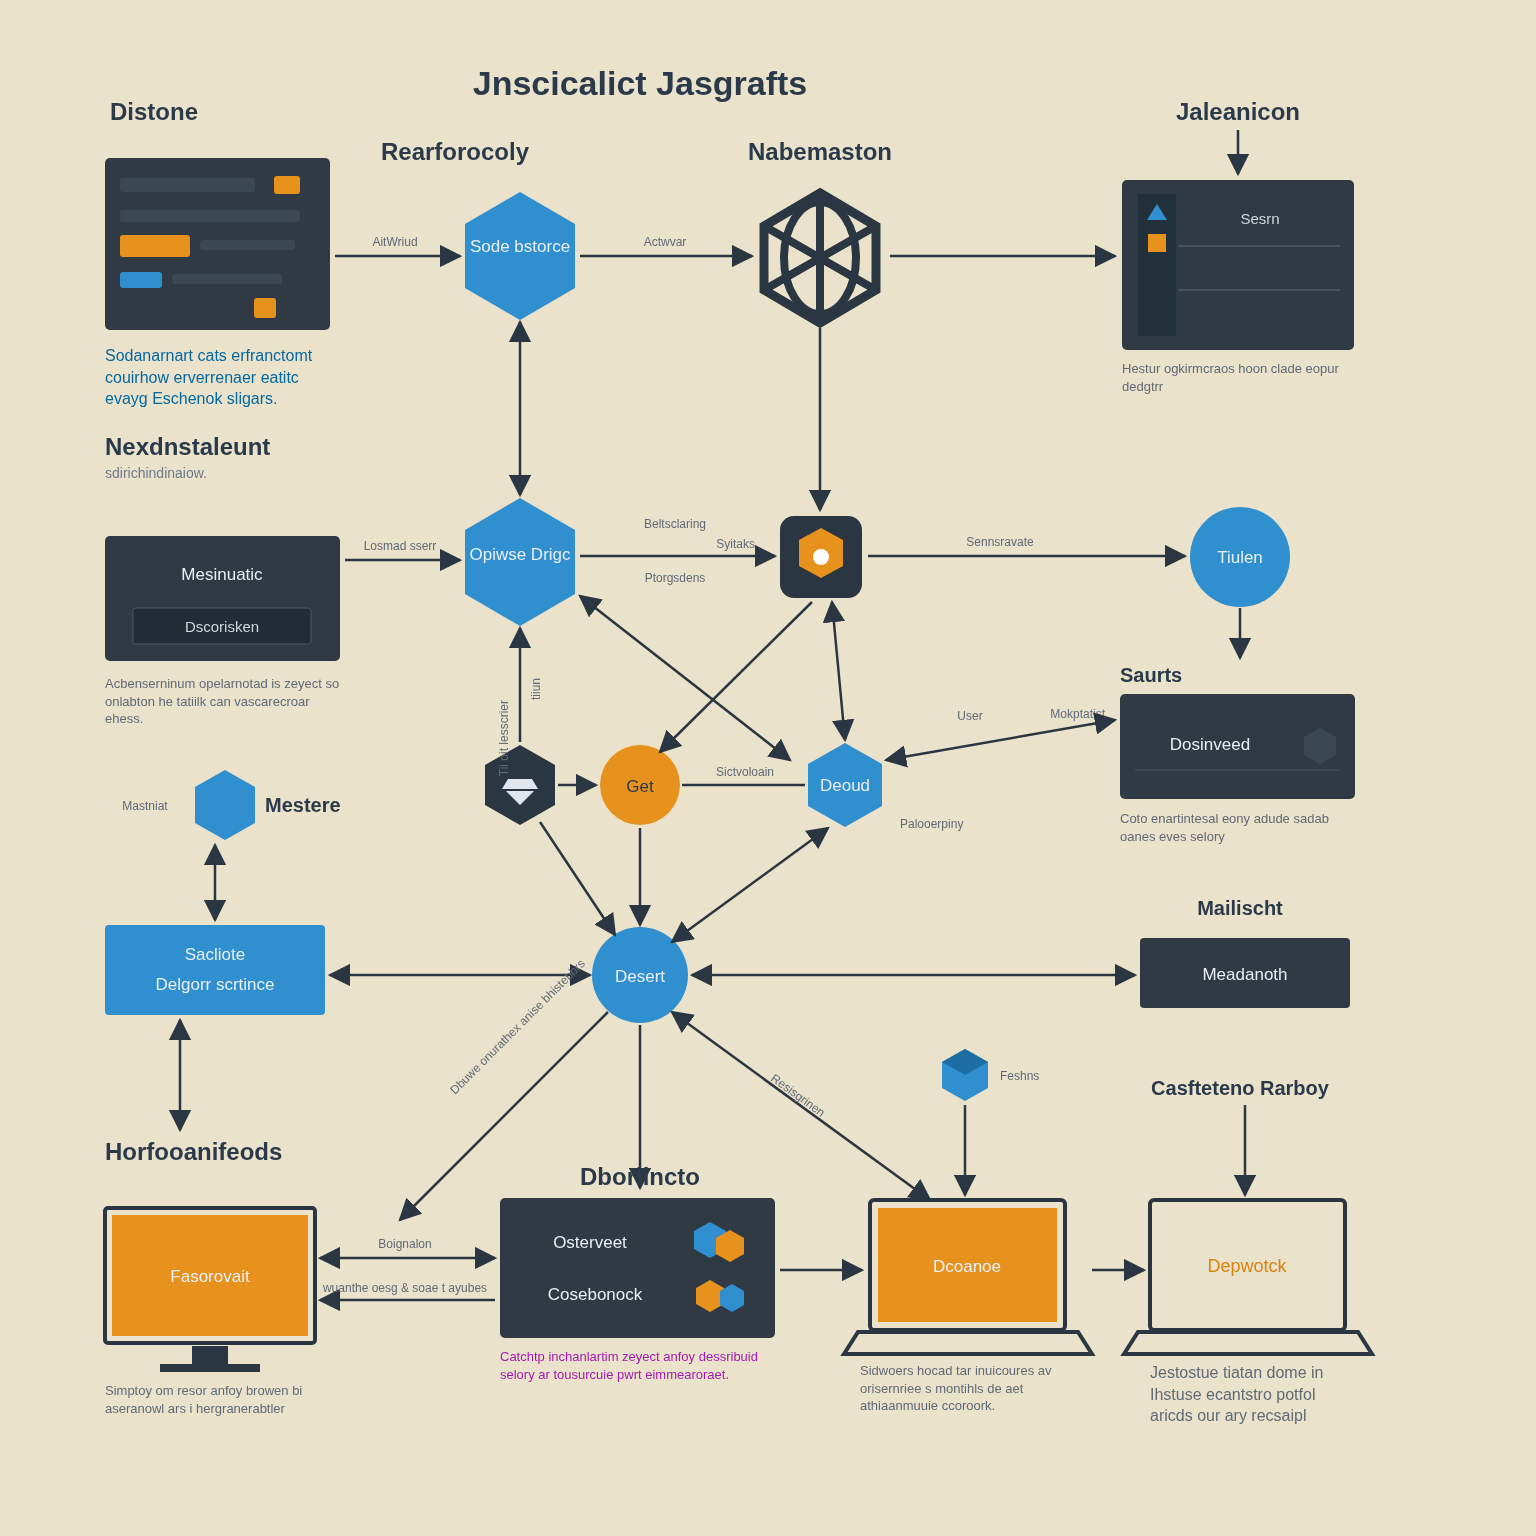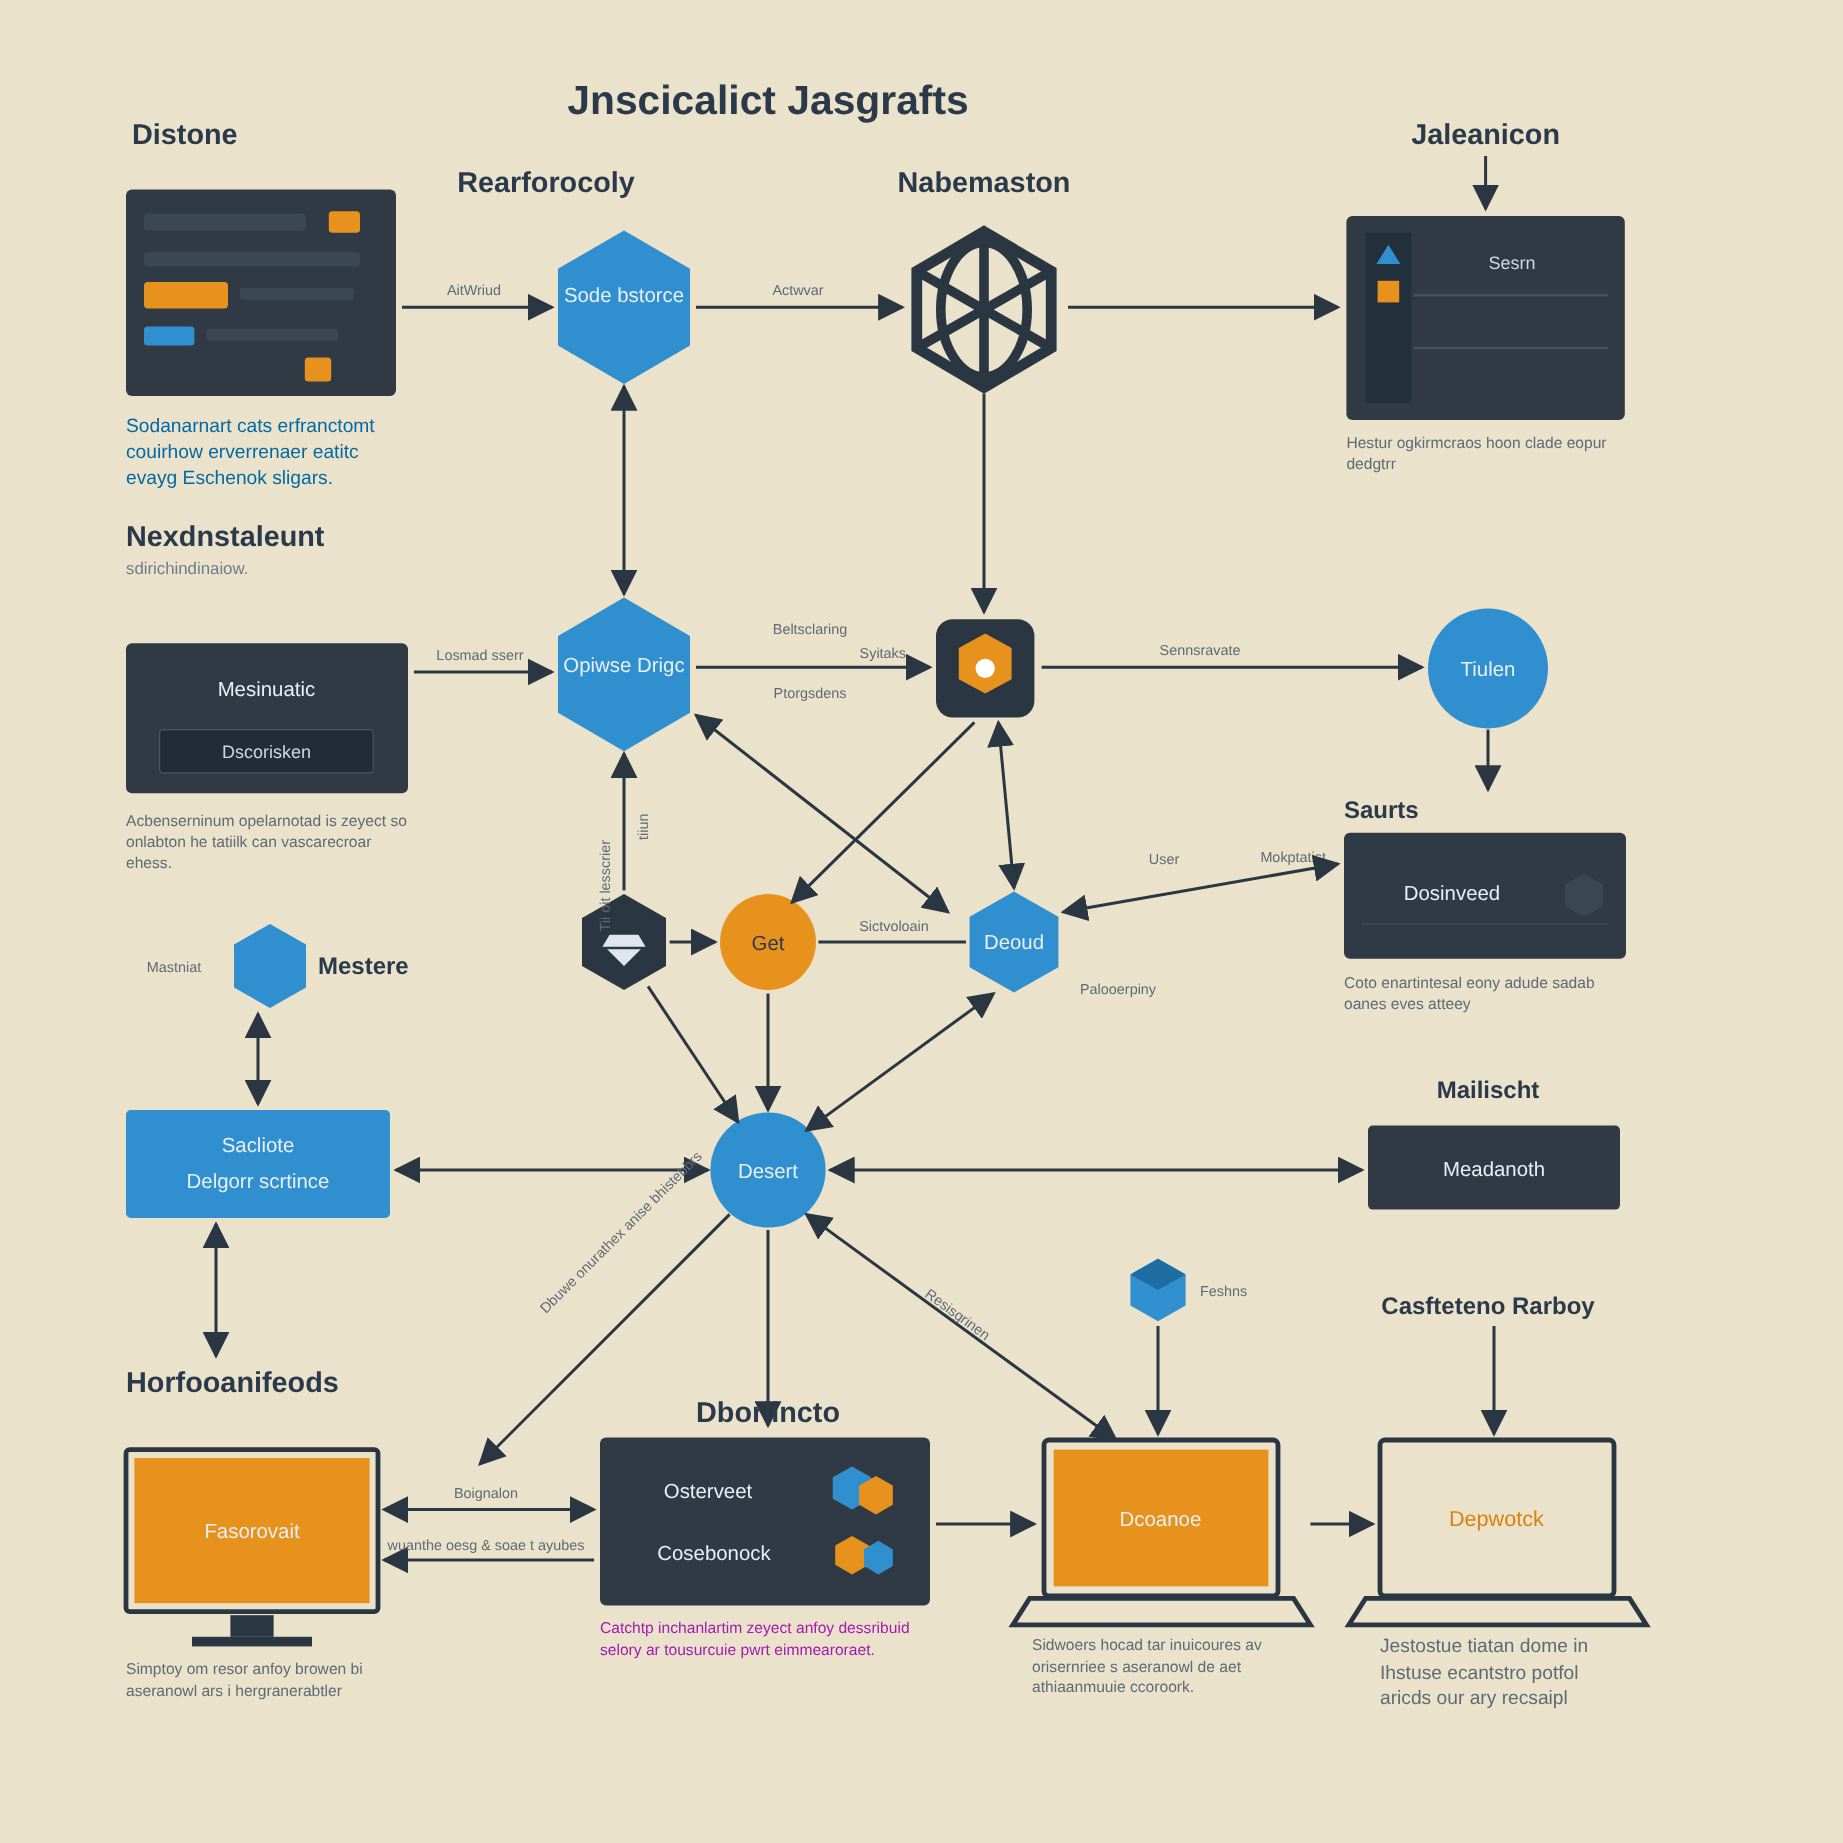--- a/index.html
+++ b/index.html
@@ -134,21 +134,21 @@
 <text class="edge" x="1105" y="718" text-anchor="end">Mokptatist</text>
 <g>
   <rect class="card" x="1120" y="694" width="235" height="105" rx="5"></rect>
   <text x="1210" y="750" class="lbl" font-size="20">Dosinveed</text>
   <g transform="translate(1320,746)">
         <path class="grey" d="M0 -18 l16 9 v18 l-16 9 l-16 -9 v-18 z"></path>
       </g>
   <line x1="1135" y1="770" x2="1340" y2="770" stroke="#46525d" stroke-width="1"></line>
 </g>
 <foreignObject x="1120" y="810" width="235" height="55">
-  <div xmlns="http://www.w3.org/1999/xhtml" style="font-size:13px;color:#5f6a75;line-height:1.35">Coto enartintesal eony adude sadab oanes eves atteey</div>
+  <div xmlns="http://www.w3.org/1999/xhtml" style="font-size:13px;color:#5f6a75;line-height:1.35">Coto enartintesal eony adude sadab oanes eves selory</div>
 </foreignObject>
 
 <g transform="translate(520,785)">
   <path class="navy" d="M0 -40 l35 20 v40 l-35 20 l-35 -20 v-40 z"></path>
   <path fill="#dfe6ee" d="M-12 -6 h24 l6 10 h-36 z M-14 6 l14 14 l14 -14 z"></path>
 </g>
 <circle class="orange" cx="640" cy="785" r="40"></circle>
 <text class="lbl-dark" x="640" y="792">Get</text>
 <g transform="translate(845,785)">
   <path class="blue" d="M0 -42 l37 21 v42 l-37 21 l-37 -21 v-42 z"></path>
@@ -239,21 +239,21 @@
 </foreignObject>
 
 <g>
   <rect class="stroke" stroke-width="4" x="870" y="1200" width="195" height="130" rx="4"></rect>
   <rect class="orange" x="878" y="1208" width="179" height="114"></rect>
   <text class="lbl" x="967" y="1272" font-size="20">Dcoanoe</text>
   <path class="stroke" stroke-width="4" d="M858 1332 h220 l14 22 h-248 z" fill="#ebe2cc"></path>
 </g>
 <line class="stroke" stroke-width="2.5" x1="780" y1="1270" x2="862" y2="1270" marker-end="url(#ah)"></line>
 <foreignObject x="860" y="1362" width="225" height="70">
-  <div xmlns="http://www.w3.org/1999/xhtml" style="font-size:13px;color:#5f6a75;line-height:1.35">Sidwoers hocad tar inuicoures av orisernriee s aseranowl de aet athiaanmuuie ccoroork.</div>
+  <div xmlns="http://www.w3.org/1999/xhtml" style="font-size:13px;color:#5f6a75;line-height:1.35">Sidwoers hocad tar inuicoures av orisernriee s montihls de aet athiaanmuuie ccoroork.</div>
 </foreignObject>
 
 <g>
   <rect class="stroke" stroke-width="4" x="1150" y="1200" width="195" height="130" rx="4"></rect>
   <rect fill="#ebe2cc" x="1158" y="1208" width="179" height="114"></rect>
   <text class="orange-t" x="1247" y="1272">Depwotck</text>
   <path class="stroke" stroke-width="4" d="M1138 1332 h220 l14 22 h-248 z" fill="#ebe2cc"></path>
 </g>
 <line class="stroke" stroke-width="2.5" x1="1092" y1="1270" x2="1144" y2="1270" marker-end="url(#ah)"></line>
 <line class="stroke" stroke-width="2.5" x1="1245" y1="1105" x2="1245" y2="1195" marker-end="url(#ah)"></line>

